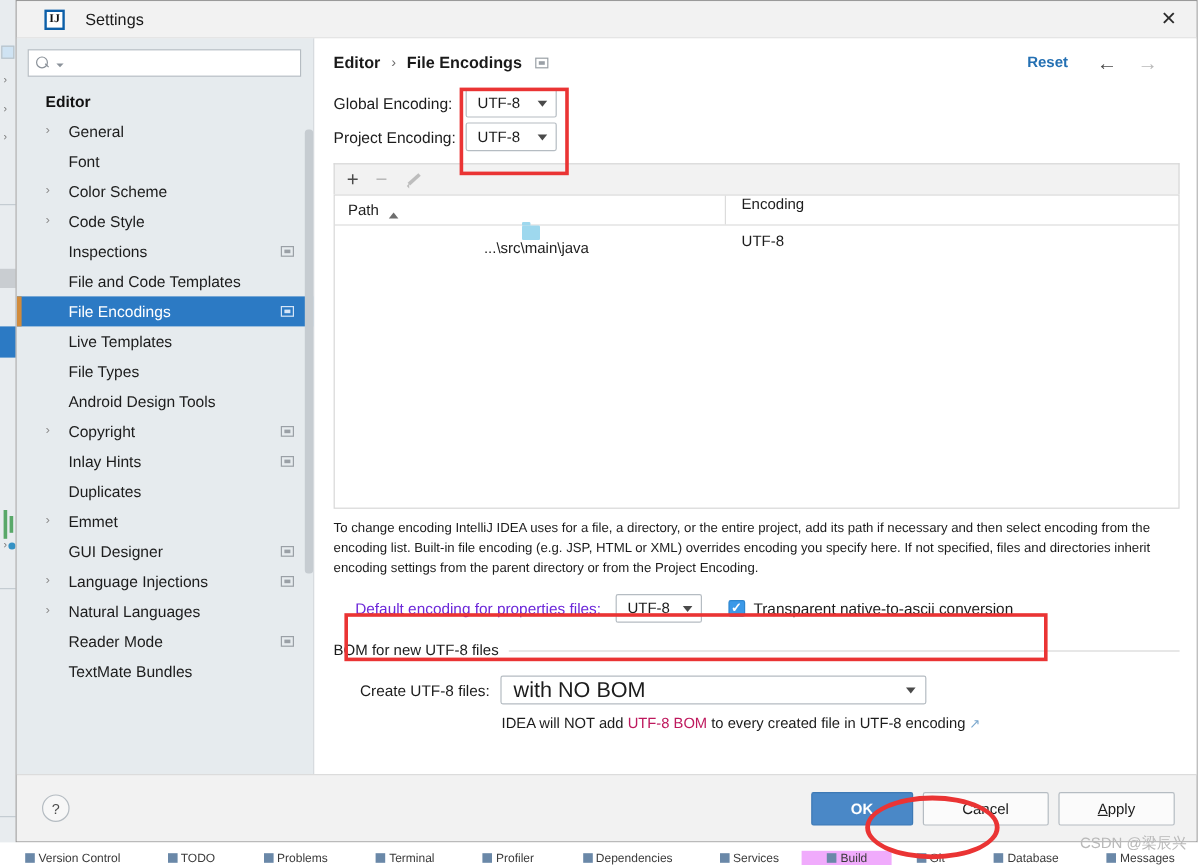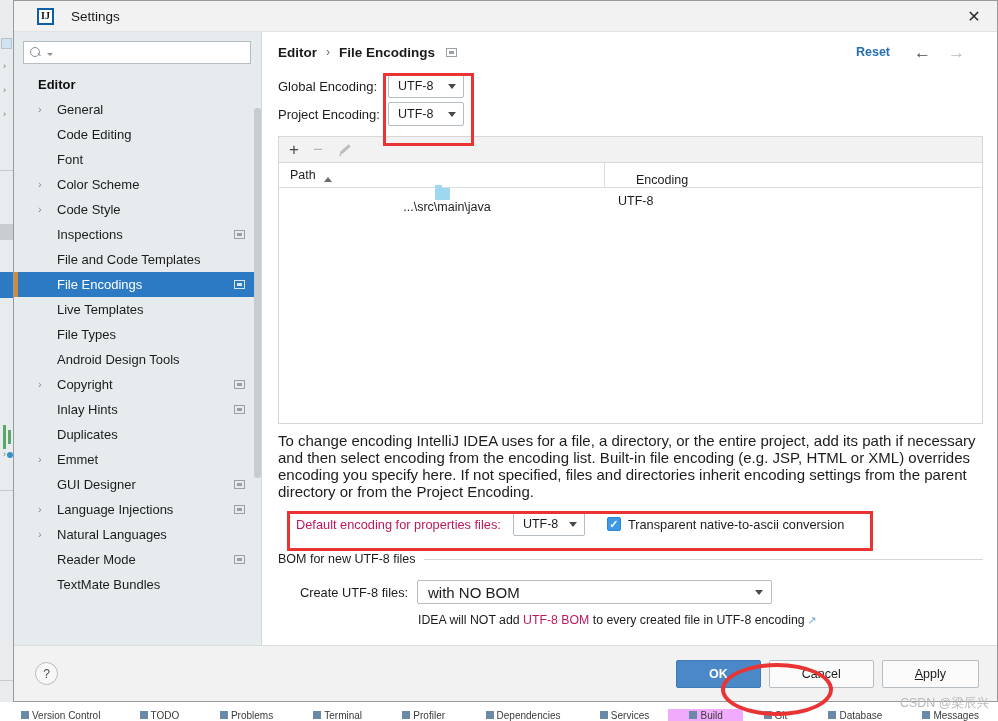--- a/index.html
+++ b/index.html
@@ -215,66 +215,66 @@
   }
   #enc-table {
     border: 1px solid #d7d7d7; background: #fff;
     height: 262px; display: flex; flex-direction: column;
   }
   #table-head {
     height: 25px; display: flex; align-items: center;
     border-bottom: 1px solid #dcdcdc; font-size: 12.5px; color: #1c1c1c;
   }
   #table-head .th-path { width: 325px; padding-left: 11px; display: flex; align-items: flex-end; }
-  #table-head .th-enc  { padding-left: 31px; border-left: 1px solid #dcdcdc; height: 100%; display: flex; align-items: flex-end; flex: 1; }
+  #table-head .th-enc  { padding-left: 13px; border-left: 1px solid #dcdcdc; height: 100%; display: flex; align-items: flex-start; flex: 1; }
   .sort-asc {
     width: 0; height: 0; margin-left: 8px;
     border-left: 4px solid transparent; border-right: 4px solid transparent;
     border-bottom: 5px solid #6d6d6d;
   }
   .trow { height: 25px; display: flex; align-items: center; font-size: 12.5px; color: #1c1c1c; }
   .trow .td-path { width: 325px; padding-left: 11px; display: flex; align-items: center; flex-direction: column; }
   .trow .td-enc { padding-left: 14px; }
   .folder-icon {
     width: 15px; height: 12px; background: #9ed8ee; margin-right: 9px;
     border-radius: 1px; position: relative; flex: none;
   }
   .folder-icon::before {
     content: ""; position: absolute; left: 0; top: -2.5px;
     width: 7px; height: 3px; background: #9ed8ee; border-radius: 1px 1px 0 0;
   }
 
   #desc-text {
-    margin-top: 8px; font-size: 15px; color: #1c1c1c; line-height: 17px;
+    margin-top: 8px; font-size: 11px; color: #1c1c1c; line-height: 17px;
   }
 
   .sec-head {
     display: flex; align-items: center; margin-top: 13px;
     font-size: 12.5px; color: #1c1c1c; gap: 8px;
   }
   .sec-head .rule { flex: 1; height: 1px; background: #d7d7d7; }
 
   #props-row { display: flex; align-items: center; height: 30px; margin-top: 9px; padding-left: 18px; }
-  #props-row .plabel { font-size: 12.8px; color: #be185d; margin-right: 12px; }
+  #props-row .plabel { font-size: 12.8px; color: #6d28d9; margin-right: 12px; }
   .checkbox {
     width: 14px; height: 14px; background: #3b99e8; border: 1px solid #2e86cf;
     border-radius: 2px; display: flex; align-items: center; justify-content: center;
     margin-right: 7px; cursor: pointer;
   }
   .checkbox::after {
     content: "✓"; color: #fff; font-size: 11px; line-height: 11px; font-weight: bold;
   }
   #props-row .clabel { font-size: 12.8px; color: #1c1c1c; }
 
   #bom-row { display: flex; align-items: center; margin-top: 14px; padding-left: 22px; }
   #bom-row .blabel { font-size: 12.8px; color: #1c1c1c; width: 117px; }
   #bom-combo {
     width: 355px; height: 24px; background: #fff; border: 1px solid #b5bcc2;
     border-radius: 2px; display: flex; align-items: center; justify-content: space-between;
-    padding: 0 8px 0 10px; font-size: 15px; color: #1c1c1c; cursor: pointer;
+    padding: 0 8px 0 10px; font-size: 18px; color: #1c1c1c; cursor: pointer;
   }
   #bom-note {
     margin-top: 9px; padding-left: 140px;
     font-size: 12.3px; color: #1c1c1c;
   }
   #bom-note .lnk { color: #be185d; }
   #bom-note .ext { color: #7aa7cd; font-size: 11px; margin-left: 3px; }
 
   
   #footer {
@@ -371,23 +371,20 @@
           <input type="text" placeholder="" style="">
         </div>
       </div>
 
       <div id="tree">
         <div class="tree-group-title">Editor</div>
         <div id="tree-items">
             <div class="tree-item">
               <span class="chev">›</span>
               <span class="tlabel">General</span>
-            </div>
-            <div class="tree-item no-chev">
-              <span class="tlabel">Code Editing</span>
             </div>
             <div class="tree-item no-chev">
               <span class="tlabel">Font</span>
             </div>
             <div class="tree-item">
               <span class="chev">›</span>
               <span class="tlabel">Color Scheme</span>
             </div>
             <div class="tree-item">
               <span class="chev">›</span>

